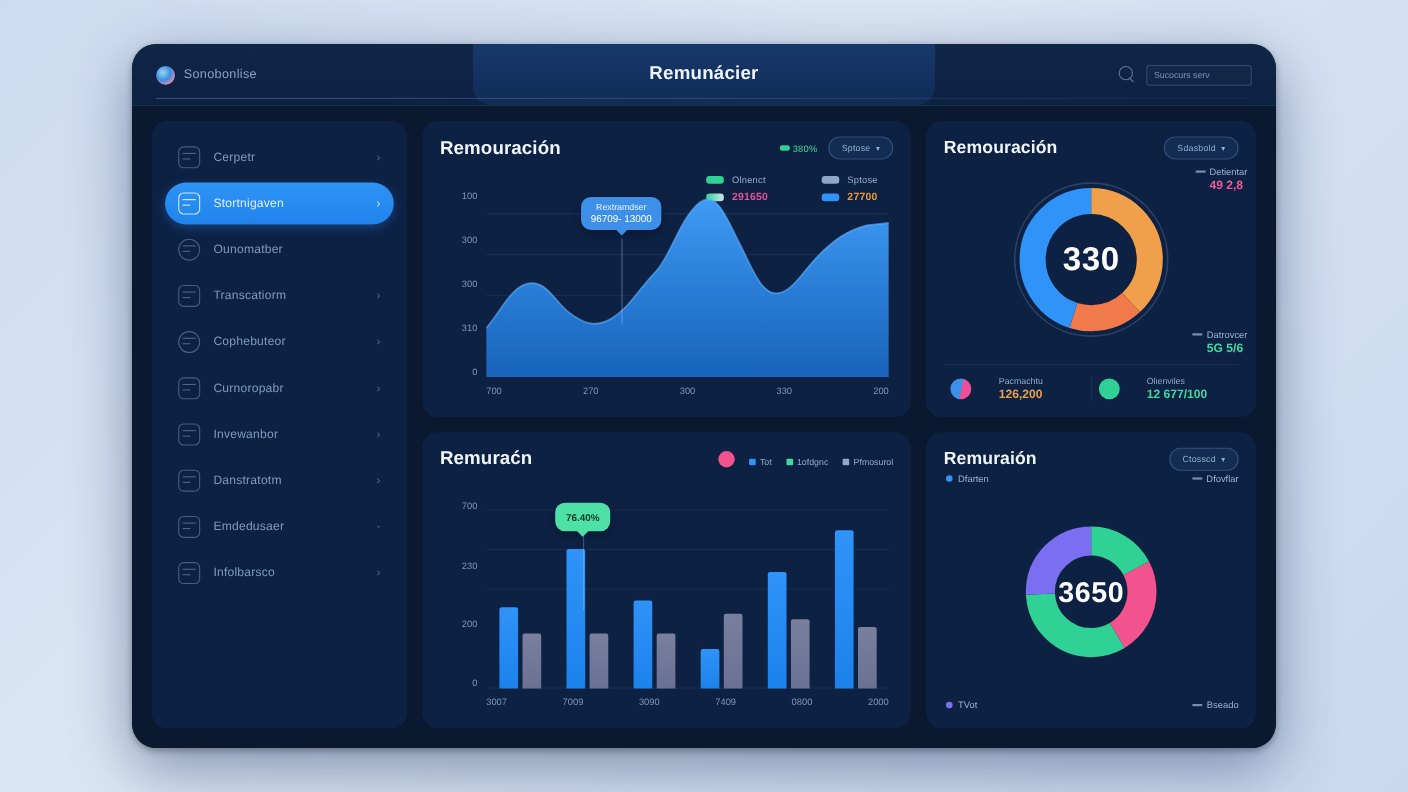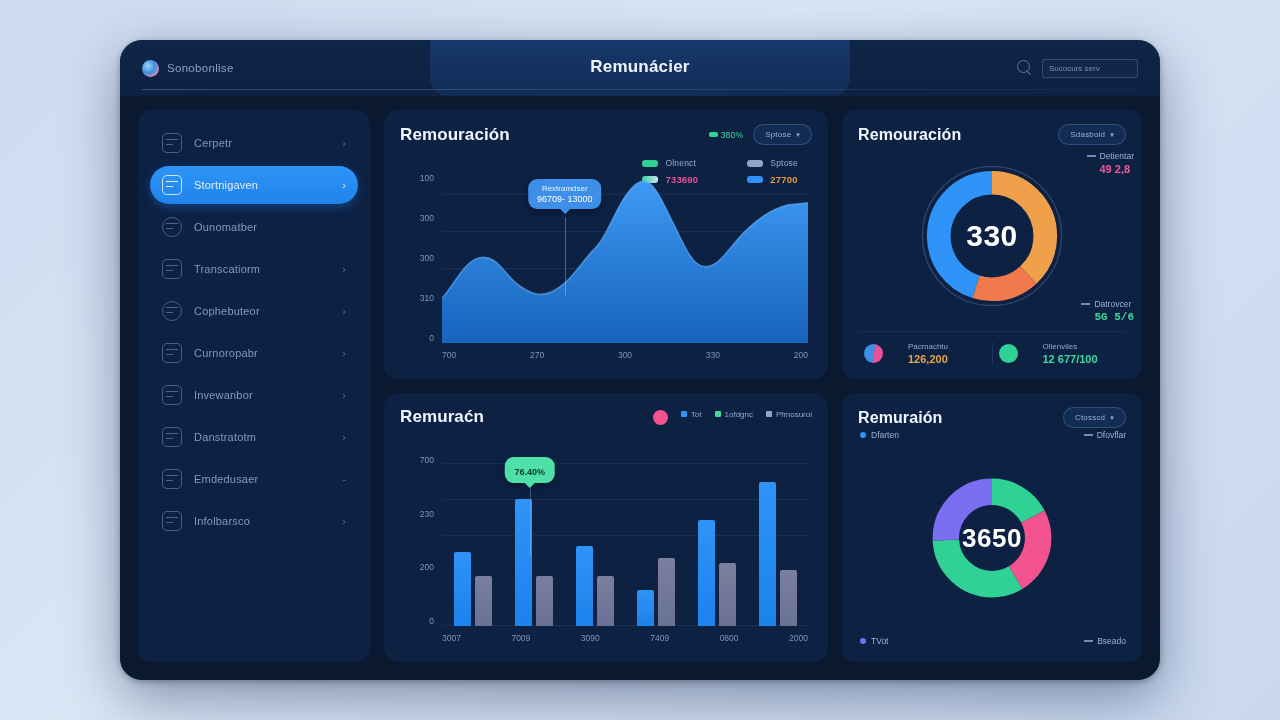--- a/index.html
+++ b/index.html
@@ -204,21 +204,21 @@
     border-top:6px solid #3d8fe8;
   }
   .tt-l1{ font-size:8px; color:#eaf3ff; filter: blur(.5px); display:block;}
   .tt-l2{ font-size:9px; color:#ffffff; filter: blur(.5px); display:block; margin-top:1px;}
   .tt-stem{
     position:absolute; left:40%; top:44px; width:1px; height:78px;
     background:rgba(200,225,255,.35);
   }
 
   
-  .bar-legend{ margin-left:auto; display:flex; align-items:flex-start; gap:13px;}
+  .bar-legend{ margin-left:auto; display:flex; align-items:flex-end; gap:13px;}
   .bl-dot-pink{ width:15px;height:15px;border-radius:50%;background:#f2538f;}
   .bl-item{ display:flex; align-items:center; gap:4px;}
   .bl-sq{ width:6px;height:6px;border-radius:1px;}
   .bl-txt{ font-size:8px; color:#8fabcb; filter: blur(.5px);}
   .bars{
     position:absolute; left:42px; right:4px; top:0; bottom:22px;
     display:flex; align-items:flex-end; justify-content:space-around;
   }
   .grp{ display:flex; align-items:flex-end; gap:4px; height:100%;}
   .bar{ width:17px; border-radius:2px 2px 0 0;}
@@ -250,21 +250,21 @@
   .donut-center{
     position:absolute; inset:0; display:flex; align-items:center; justify-content:center;
     font-size:30px; font-weight:bold; color:#ffffff; letter-spacing:.5px;
   }
   .donut.sm .donut-center{ font-size:26px; }
   .callout{ position:absolute; display:flex; flex-direction:column; gap:2px;}
   .co-name{ font-size:8.5px; color:#9ab4d3; filter: blur(.5px); display:flex; align-items:center; gap:4px;}
   .co-name::before{ content:""; width:9px;height:1.2px;background:rgba(160,190,225,.7);}
   .co-val{ font-size:11px; font-weight:bold; filter: blur(.6px); padding-left:13px;}
   .co-val.pink{ color:#f05a96;}
-  .co-val.green{ color:#3fd9a0;font-family:Liberation Mono, monospace;}
+  .co-val.green{ color:#3fd9a0;}
   .co-dot{ width:6px;height:6px;border-radius:50%;}
   .co-name.dotted::before{ display:none;}
 
   .stats-row{
     display:flex; align-items:center; gap:0; margin-top:4px;
     border-top:1px solid rgba(120,165,225,.10); padding-top:10px;
   }
   .stat{ flex:1; display:flex; align-items:center; gap:25px; padding-left:6px;}
   .stat + .stat{ border-left:1px solid rgba(120,165,225,.14);}
   .stat-dot{ width:19px;height:19px;border-radius:50%; flex:0 0 19px;}
@@ -370,21 +370,21 @@
           <div class="lg-item">
             <div class="sw" style="background:#2fd195"></div>
             <div class="lg-txt">Olnenct</div>
           </div>
           <div class="lg-item">
             <div class="sw" style="background:#8fa7c6"></div>
             <div class="lg-txt">Sptose</div>
           </div>
           <div class="lg-item">
             <div class="sw" style="background:linear-gradient(90deg,#2fd195,#cfe6f2)"></div>
-            <div class="lg-txt pinkv">733690</div>
+            <div class="lg-txt pinkv">291650</div>
           </div>
           <div class="lg-item">
             <div class="sw" style="background:#2f93f7"></div>
             <div class="lg-txt orangev">27700</div>
           </div>
         </div>
 
         <div class="chart-wrap">
           <div class="yaxis">
             <span>100</span>

